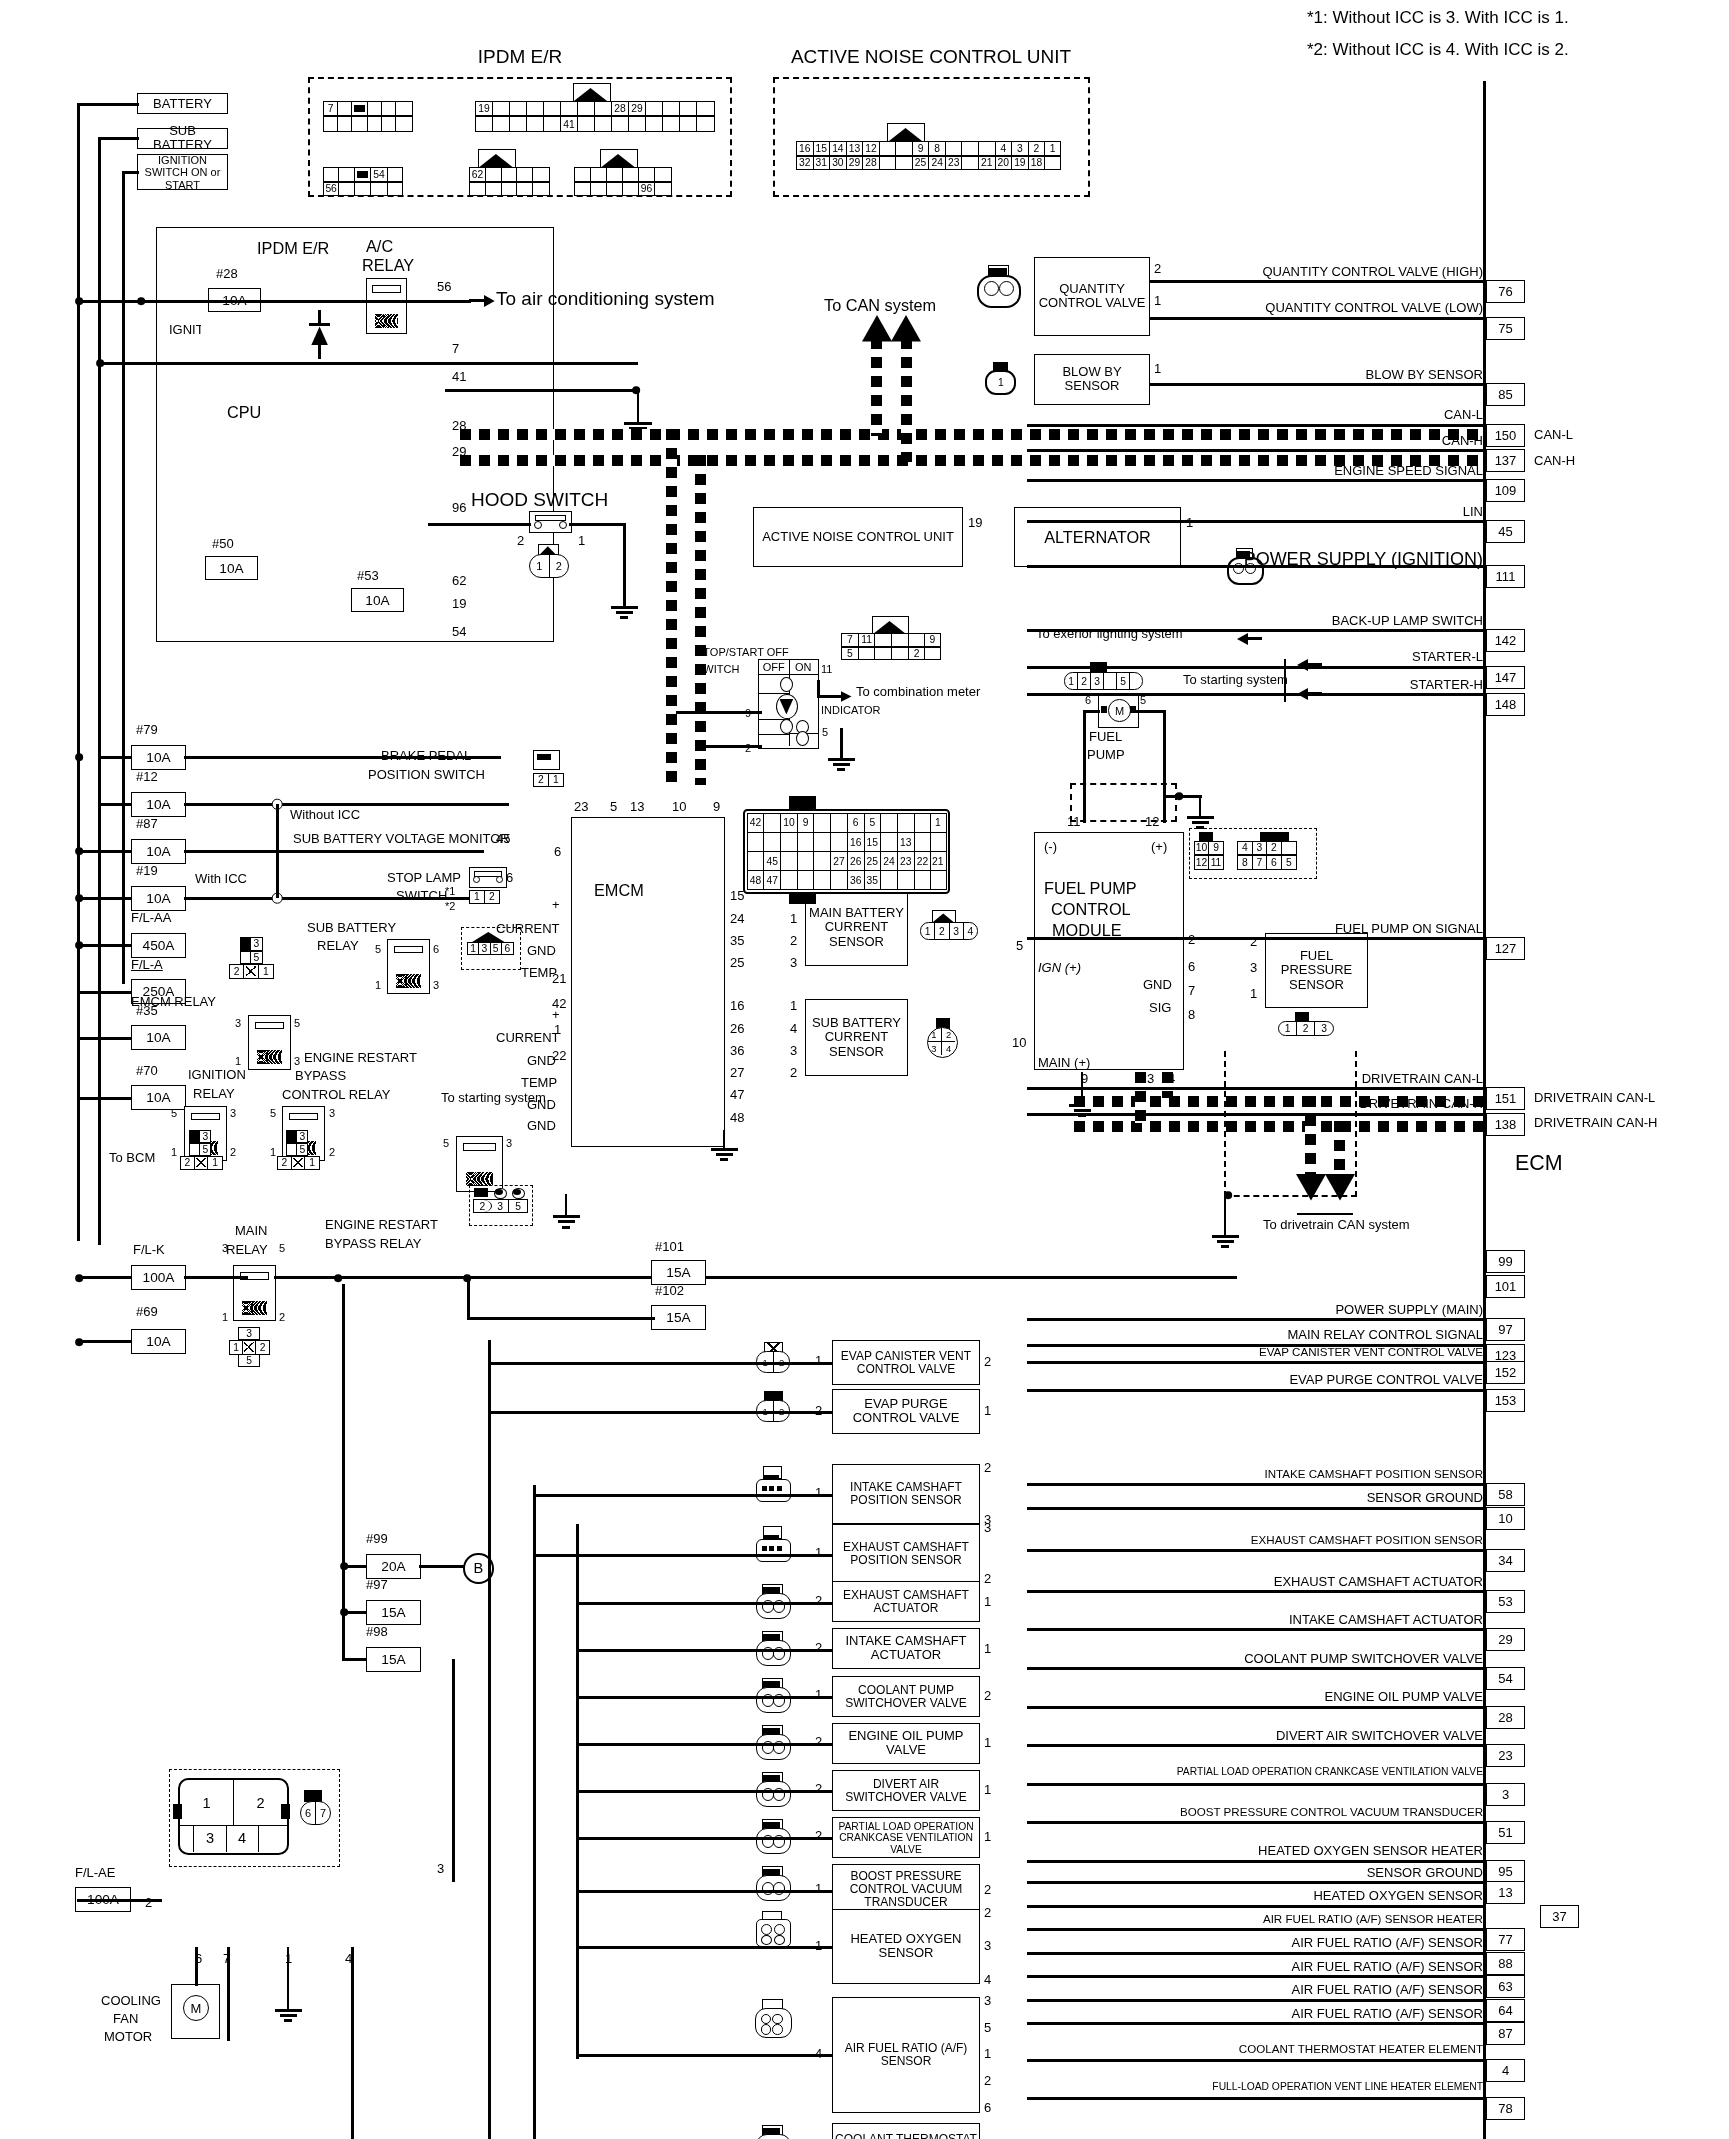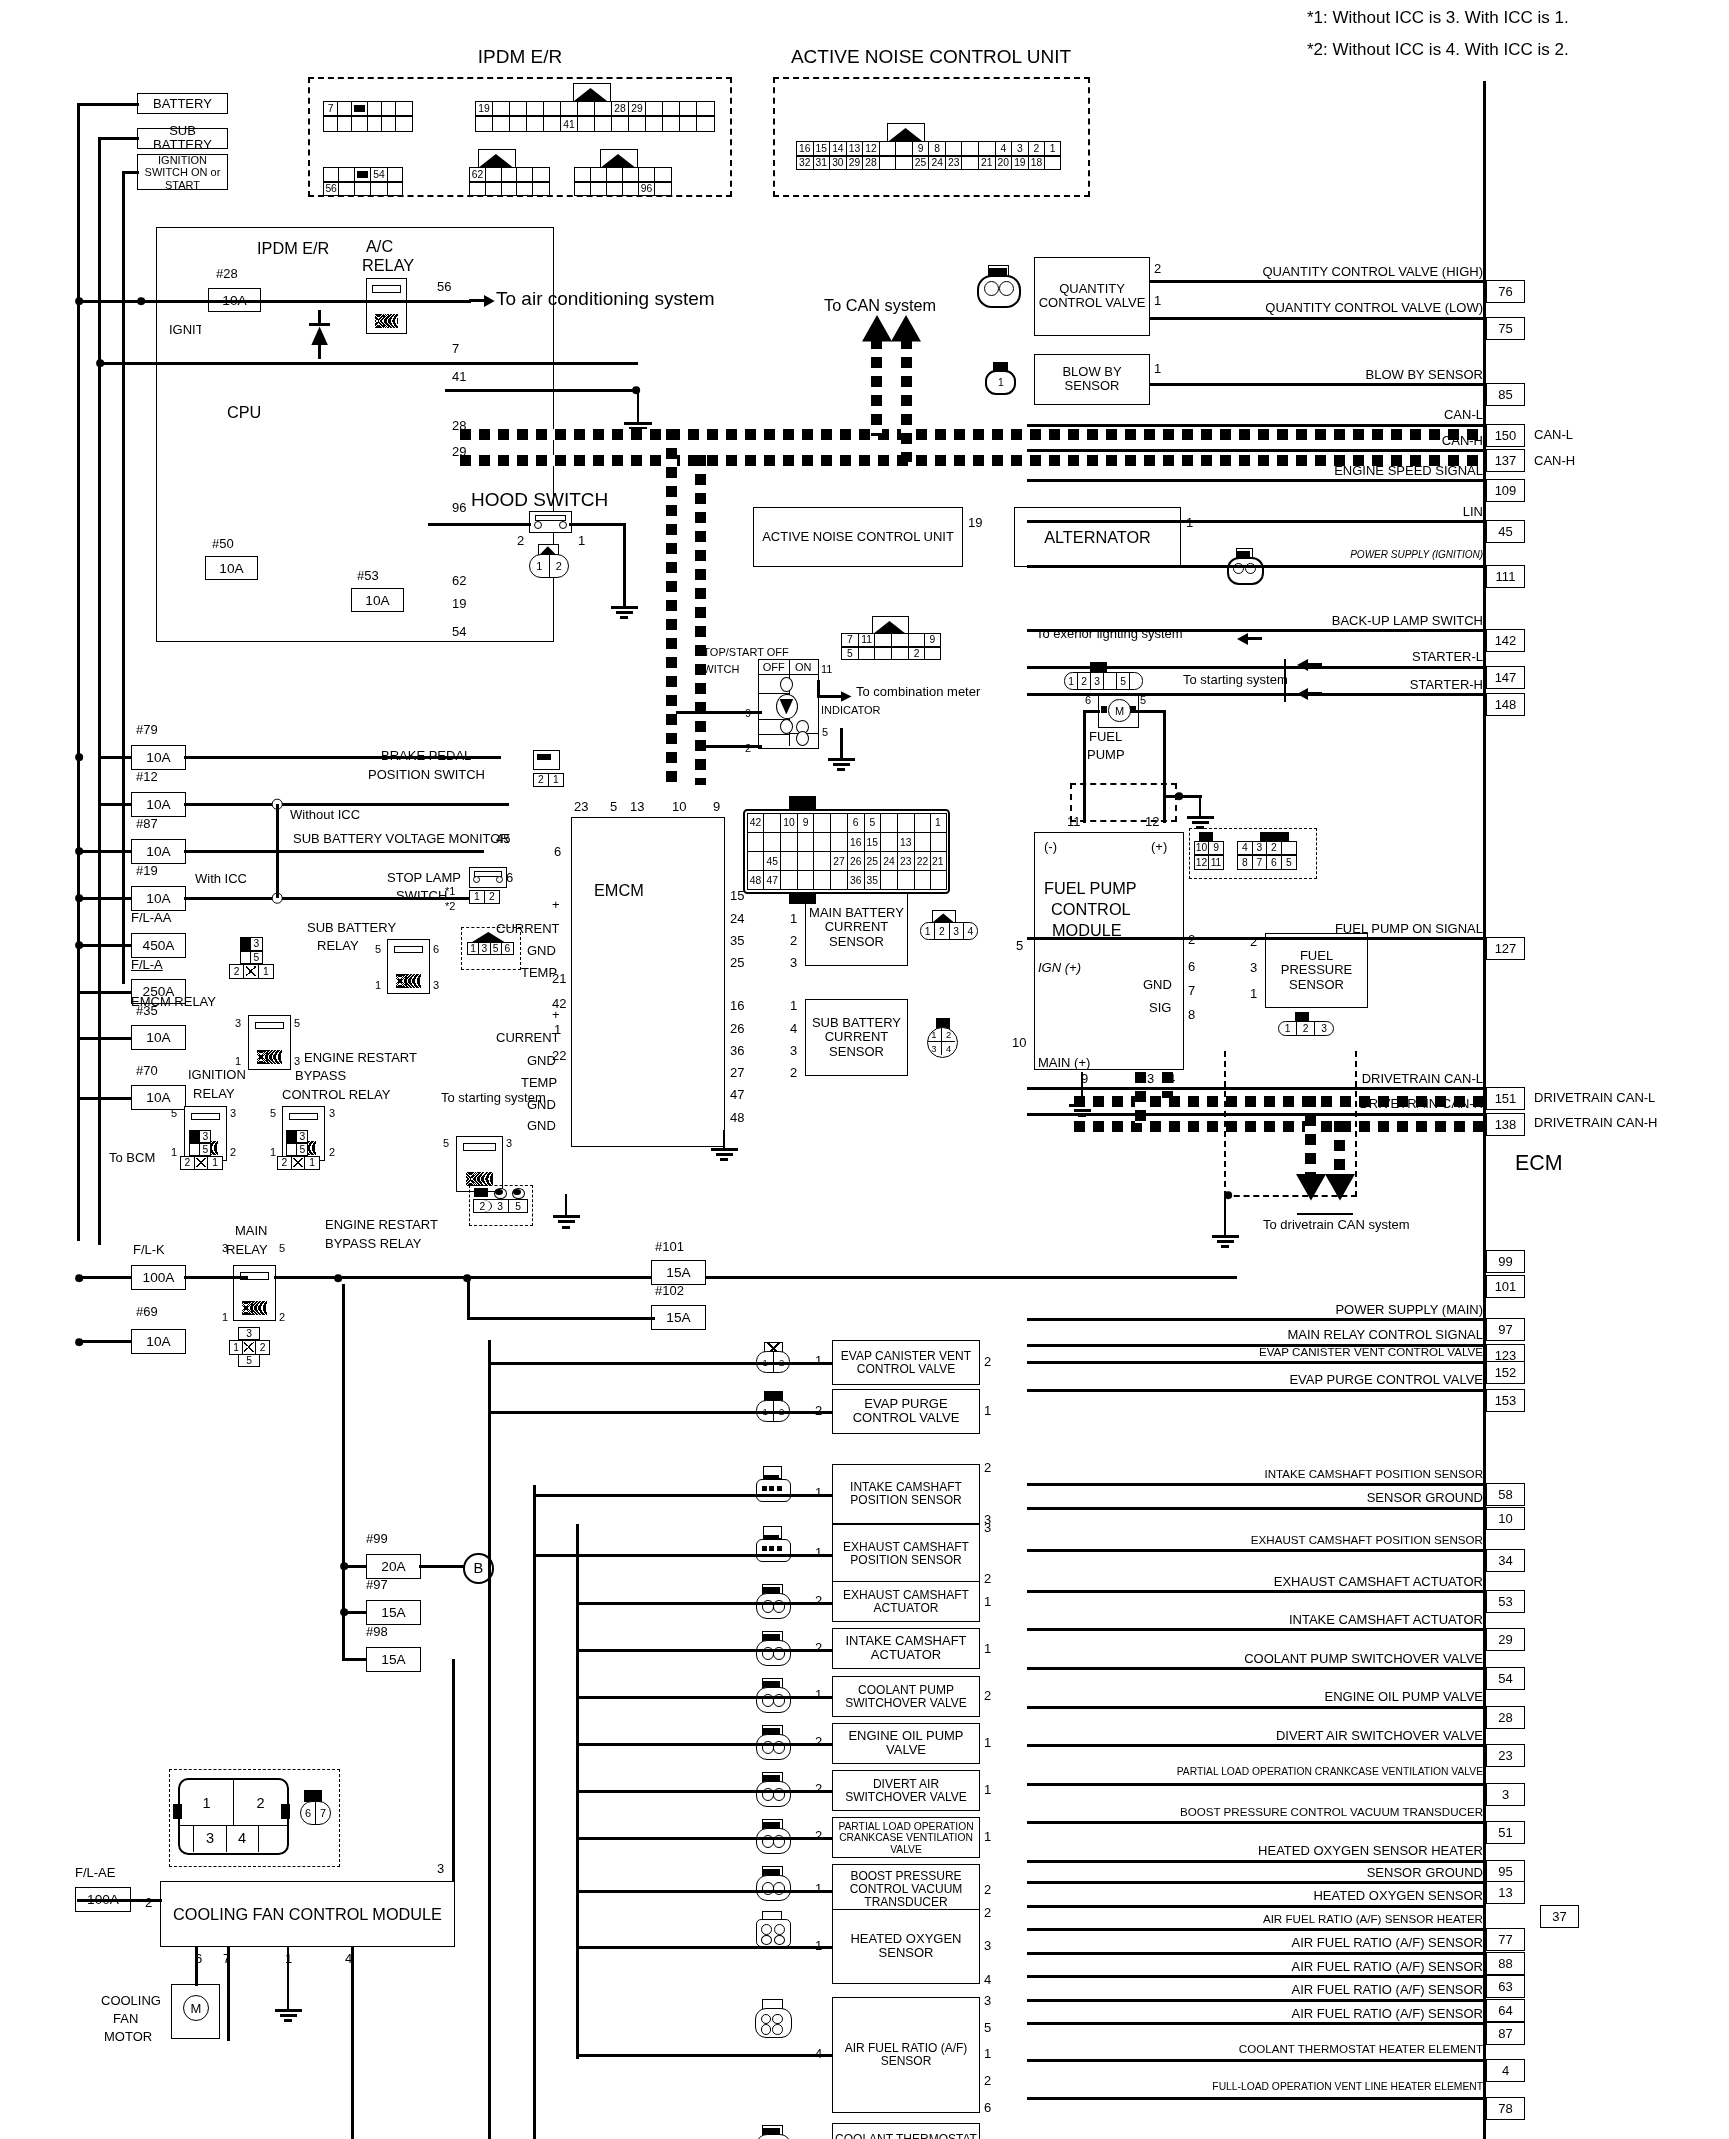--- a/index.html
+++ b/index.html
@@ -1024,23 +1024,20 @@
     <div style="position:absolute;left:126px;top:12px;width:18px;height:12px;background:#000;"></div>
     <div style="position:absolute;left:122px;top:23px;width:29px;height:22px;border:1.7px solid #000;border-radius:12px;background:#fff;display:flex;">
       <div style="flex:1;border-right:1.3px solid #000;display:flex;align-items:center;justify-content:center;font-size:11px;">6</div>
       <div style="flex:1;display:flex;align-items:center;justify-content:center;font-size:11px;">7</div>
     </div>
   </div>
   <div class="t md" style="left:75px;top:1866px;">F/L-AE</div>
   <div class="fuse" style="left:75px;top:1887px;width:56px;height:25px;">
       <span>100A</span>
     </div>
-  <div class="box" style="left:160px;top:1881px;width:295px;height:66px;">
-    <div class="boxlbl lg">COOLING FAN CONTROL MODULE</div>
-  </div>
   <div class="t md" style="left:145px;top:1896px;">2</div>
   <div class="t md" style="left:437px;top:1862px;">3</div>
   <div class="t md" style="left:195px;top:1952px;">6</div>
   <div class="t md" style="left:223px;top:1952px;">7</div>
   <div class="t md" style="left:285px;top:1952px;">1</div>
   <div class="t md" style="left:345px;top:1952px;">4</div>
   <div class="t md" style="left:101px;top:1994px;">COOLING</div>
   <div class="t md" style="left:113px;top:2012px;">FAN</div>
   <div class="t md" style="left:104px;top:2030px;">MOTOR</div>
   <div style="position:absolute;left:171px;top:1984px;width:47px;height:53px;border:1.7px solid #000;background:#fff;">
@@ -1079,21 +1076,21 @@
       <div class="pin" style="left: 1486px; top: 449px; width: 39px; height: 23px;">137</div>
       <div class="t" style="font-size: 13px; left: 0px; top: 434px; width: 1483px; text-align: right; padding-right: 2.6px; white-space: nowrap;">CAN-H</div>
       <div class="hl" style="top: 449px; height: 2.6px; left: 1027px; width: 458px;"></div>
       <div class="pin" style="left: 1486px; top: 479px; width: 39px; height: 23px;">109</div>
       <div class="t" style="font-size: 13px; left: 0px; top: 464px; width: 1483px; text-align: right; padding-right: 2.6px; white-space: nowrap;">ENGINE SPEED SIGNAL</div>
       <div class="hl" style="top: 479px; height: 2.6px; left: 1027px; width: 458px;"></div>
       <div class="pin" style="left: 1486px; top: 520px; width: 39px; height: 23px;">45</div>
       <div class="t" style="font-size: 13px; left: 0px; top: 505px; width: 1483px; text-align: right; padding-right: 2.6px; white-space: nowrap;">LIN</div>
       <div class="hl" style="top: 520px; height: 2.6px; left: 1027px; width: 458px;"></div>
       <div class="pin" style="left: 1486px; top: 565px; width: 39px; height: 23px;">111</div>
-      <div class="t" style="font-size: 10px; left: 0px; top: 550px; width: 1483px; text-align: right; padding-right: 15px; white-space: nowrap; font-style: italic;">POWER SUPPLY (IGNITION)</div>
+      <div class="t" style="font-size: 18px; left: 0px; top: 550px; width: 1483px; text-align: right; padding-right: 15px; white-space: nowrap;">POWER SUPPLY (IGNITION)</div>
       <div class="hl" style="top: 565px; height: 2.6px; left: 1027px; width: 458px;"></div>
       <div class="pin" style="left: 1486px; top: 629px; width: 39px; height: 23px;">142</div>
       <div class="t" style="font-size: 13px; left: 0px; top: 614px; width: 1483px; text-align: right; padding-right: 2.6px; white-space: nowrap;">BACK-UP LAMP SWITCH</div>
       <div class="hl" style="top: 629px; height: 2.6px; left: 1027px; width: 458px;"></div>
       <div class="pin" style="left: 1486px; top: 666px; width: 39px; height: 23px;">147</div>
       <div class="t" style="font-size: 13px; left: 0px; top: 650px; width: 1483px; text-align: right; padding-right: 2.6px; white-space: nowrap;">STARTER-L</div>
       <div class="hl" style="top: 666px; height: 2.6px; left: 1027px; width: 458px;"></div>
       <div class="pin" style="left: 1486px; top: 693px; width: 39px; height: 23px;">148</div>
       <div class="t" style="font-size: 13px; left: 0px; top: 678px; width: 1483px; text-align: right; padding-right: 2.6px; white-space: nowrap;">STARTER-H</div>
       <div class="hl" style="top: 693px; height: 2.6px; left: 1027px; width: 458px;"></div>

